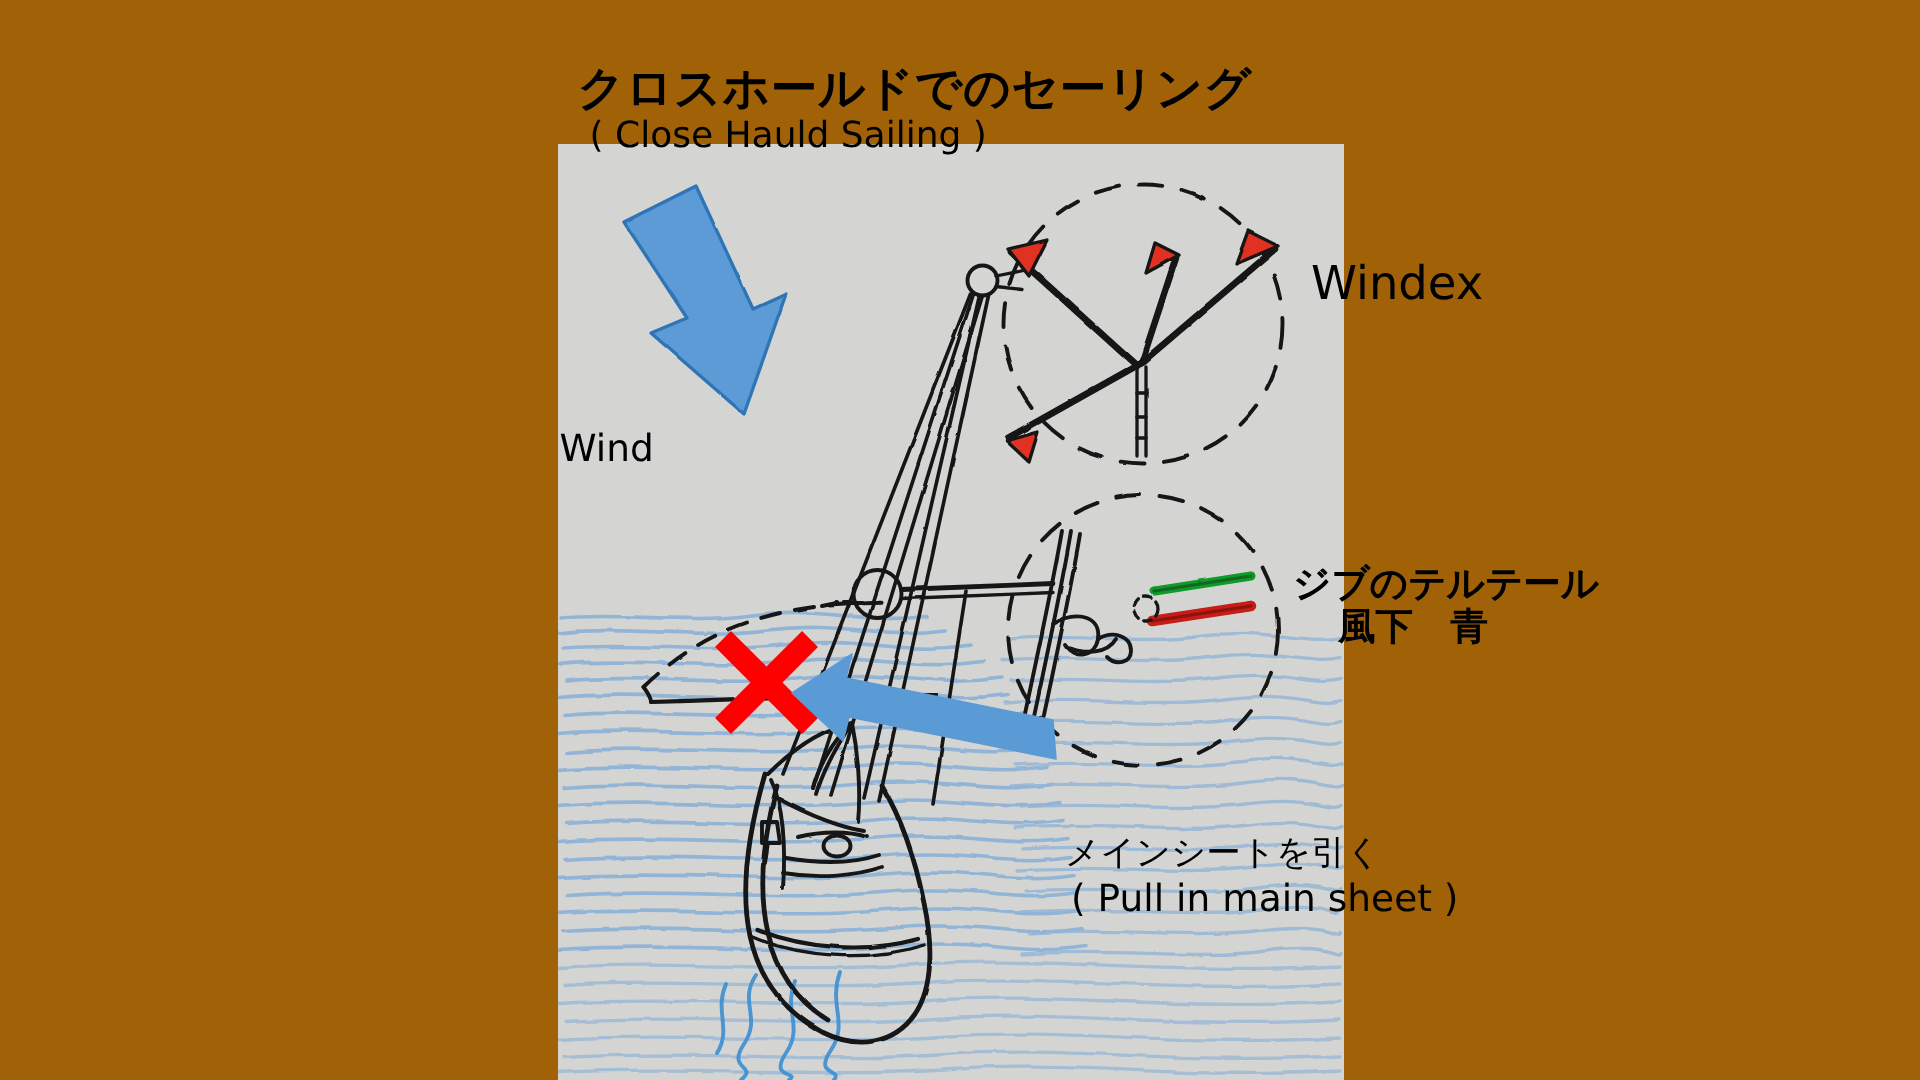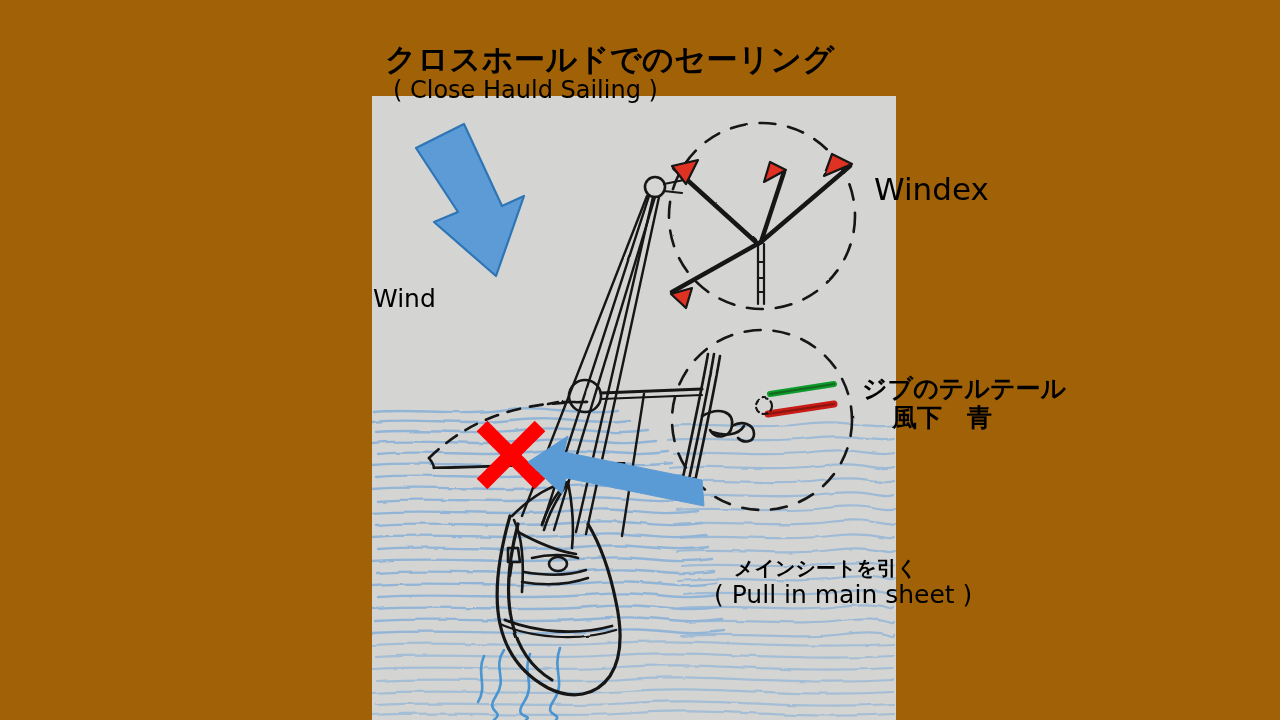--- a/index.html
+++ b/index.html
@@ -88,24 +88,23 @@
   .tt-indent2 { padding-left: 30px; }
   .tt-en { font-weight: 700; padding-left: 6px; }
   #mainsheet-block {
     position: absolute;
     left: 710px;
     top: 556px;
     color: #000;
     line-height: 1.2;
   }
   .ms-jp {
-    font-size: 20px;
-    font-weight: 700;
-    white-space: nowrap;
-    margin-left: 24px;
+    font-size: 23px;
+    font-weight: 400;
+    white-space: nowrap;
   }
   .ms-en {
     font-size: 25px;
     padding-left: 4px;
     white-space: nowrap;
   }
 </style>
 </head>
 <body>
 

